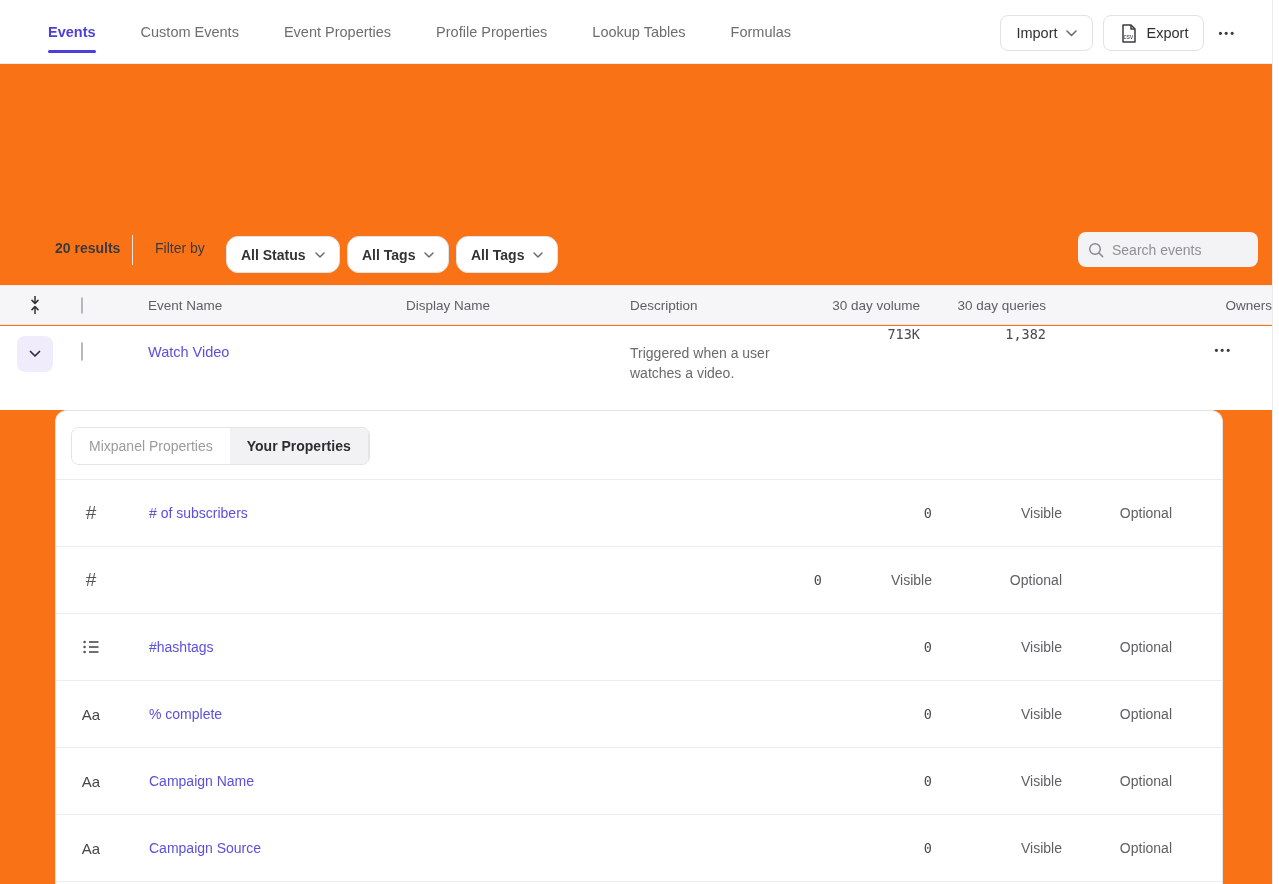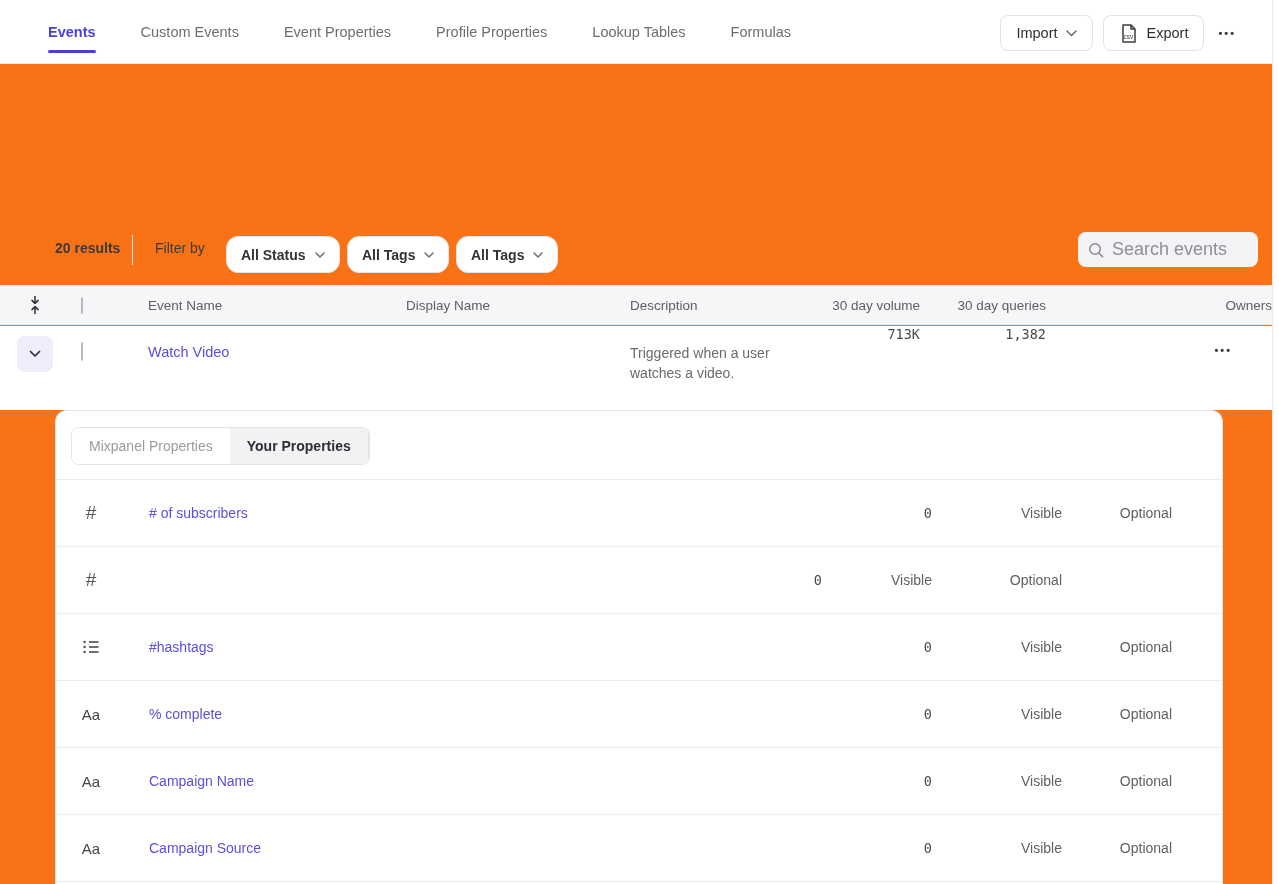--- a/index.html
+++ b/index.html
@@ -35,21 +35,21 @@
   .filterbar { position:absolute; left:0; top:231px; width:1279px; height:38px; }
   .results { position:absolute; left:55px; top:9px; font-size:14px; font-weight:700; color:#3a3a3e; }
   .vdivider { position:absolute; left:132px; top:4px; width:1px; height:30px; background:#e2e2e4; }
   .filterby { position:absolute; left:155px; top:9px; font-size:14px; font-weight:500; color:#3a3a3e; }
   .dropdown { position:absolute; top:5px; height:37px; display:inline-flex; align-items:center; gap:9px;
     padding:0 14px; border:1px solid #e2e2e6; border-radius:12px; background:#fff;
     font-size:14px; font-weight:600; color:#333337; cursor:pointer; }
   .dd1 { left:226px; } .dd2 { left:347px; } .dd3 { left:456px; }
   .search { position:absolute; left:1078px; top:1px; width:180px; height:35px; background:#f3f3f5;
     border-radius:8px; display:flex; align-items:center; padding:0 10px; gap:8px; }
-  .search input { border:none; outline:none; background:transparent; font-size:18px; color:#3c3c3c;
+  .search input { border:none; outline:none; background:transparent; font-size:14px; color:#3c3c3c;
     font-family:inherit; width:130px; }
   .search input::placeholder { color:#8f8f95; }
 
   
   .thead { position:absolute; left:0; top:285px; width:1272px; height:40px; background:#f6f6f8;
     border-top:1px solid #ededef; border-bottom:1px solid #e9e9eb;
     display:grid; grid-template-columns:70px 78px 258px 224px 190px 100px 126px 1fr;
     align-items:center; font-size:13.5px; font-weight:500; color:#5e5e63; }
   .thead .num { text-align:right; }
   .thead .owners { padding-left:64px;text-align:right; }

